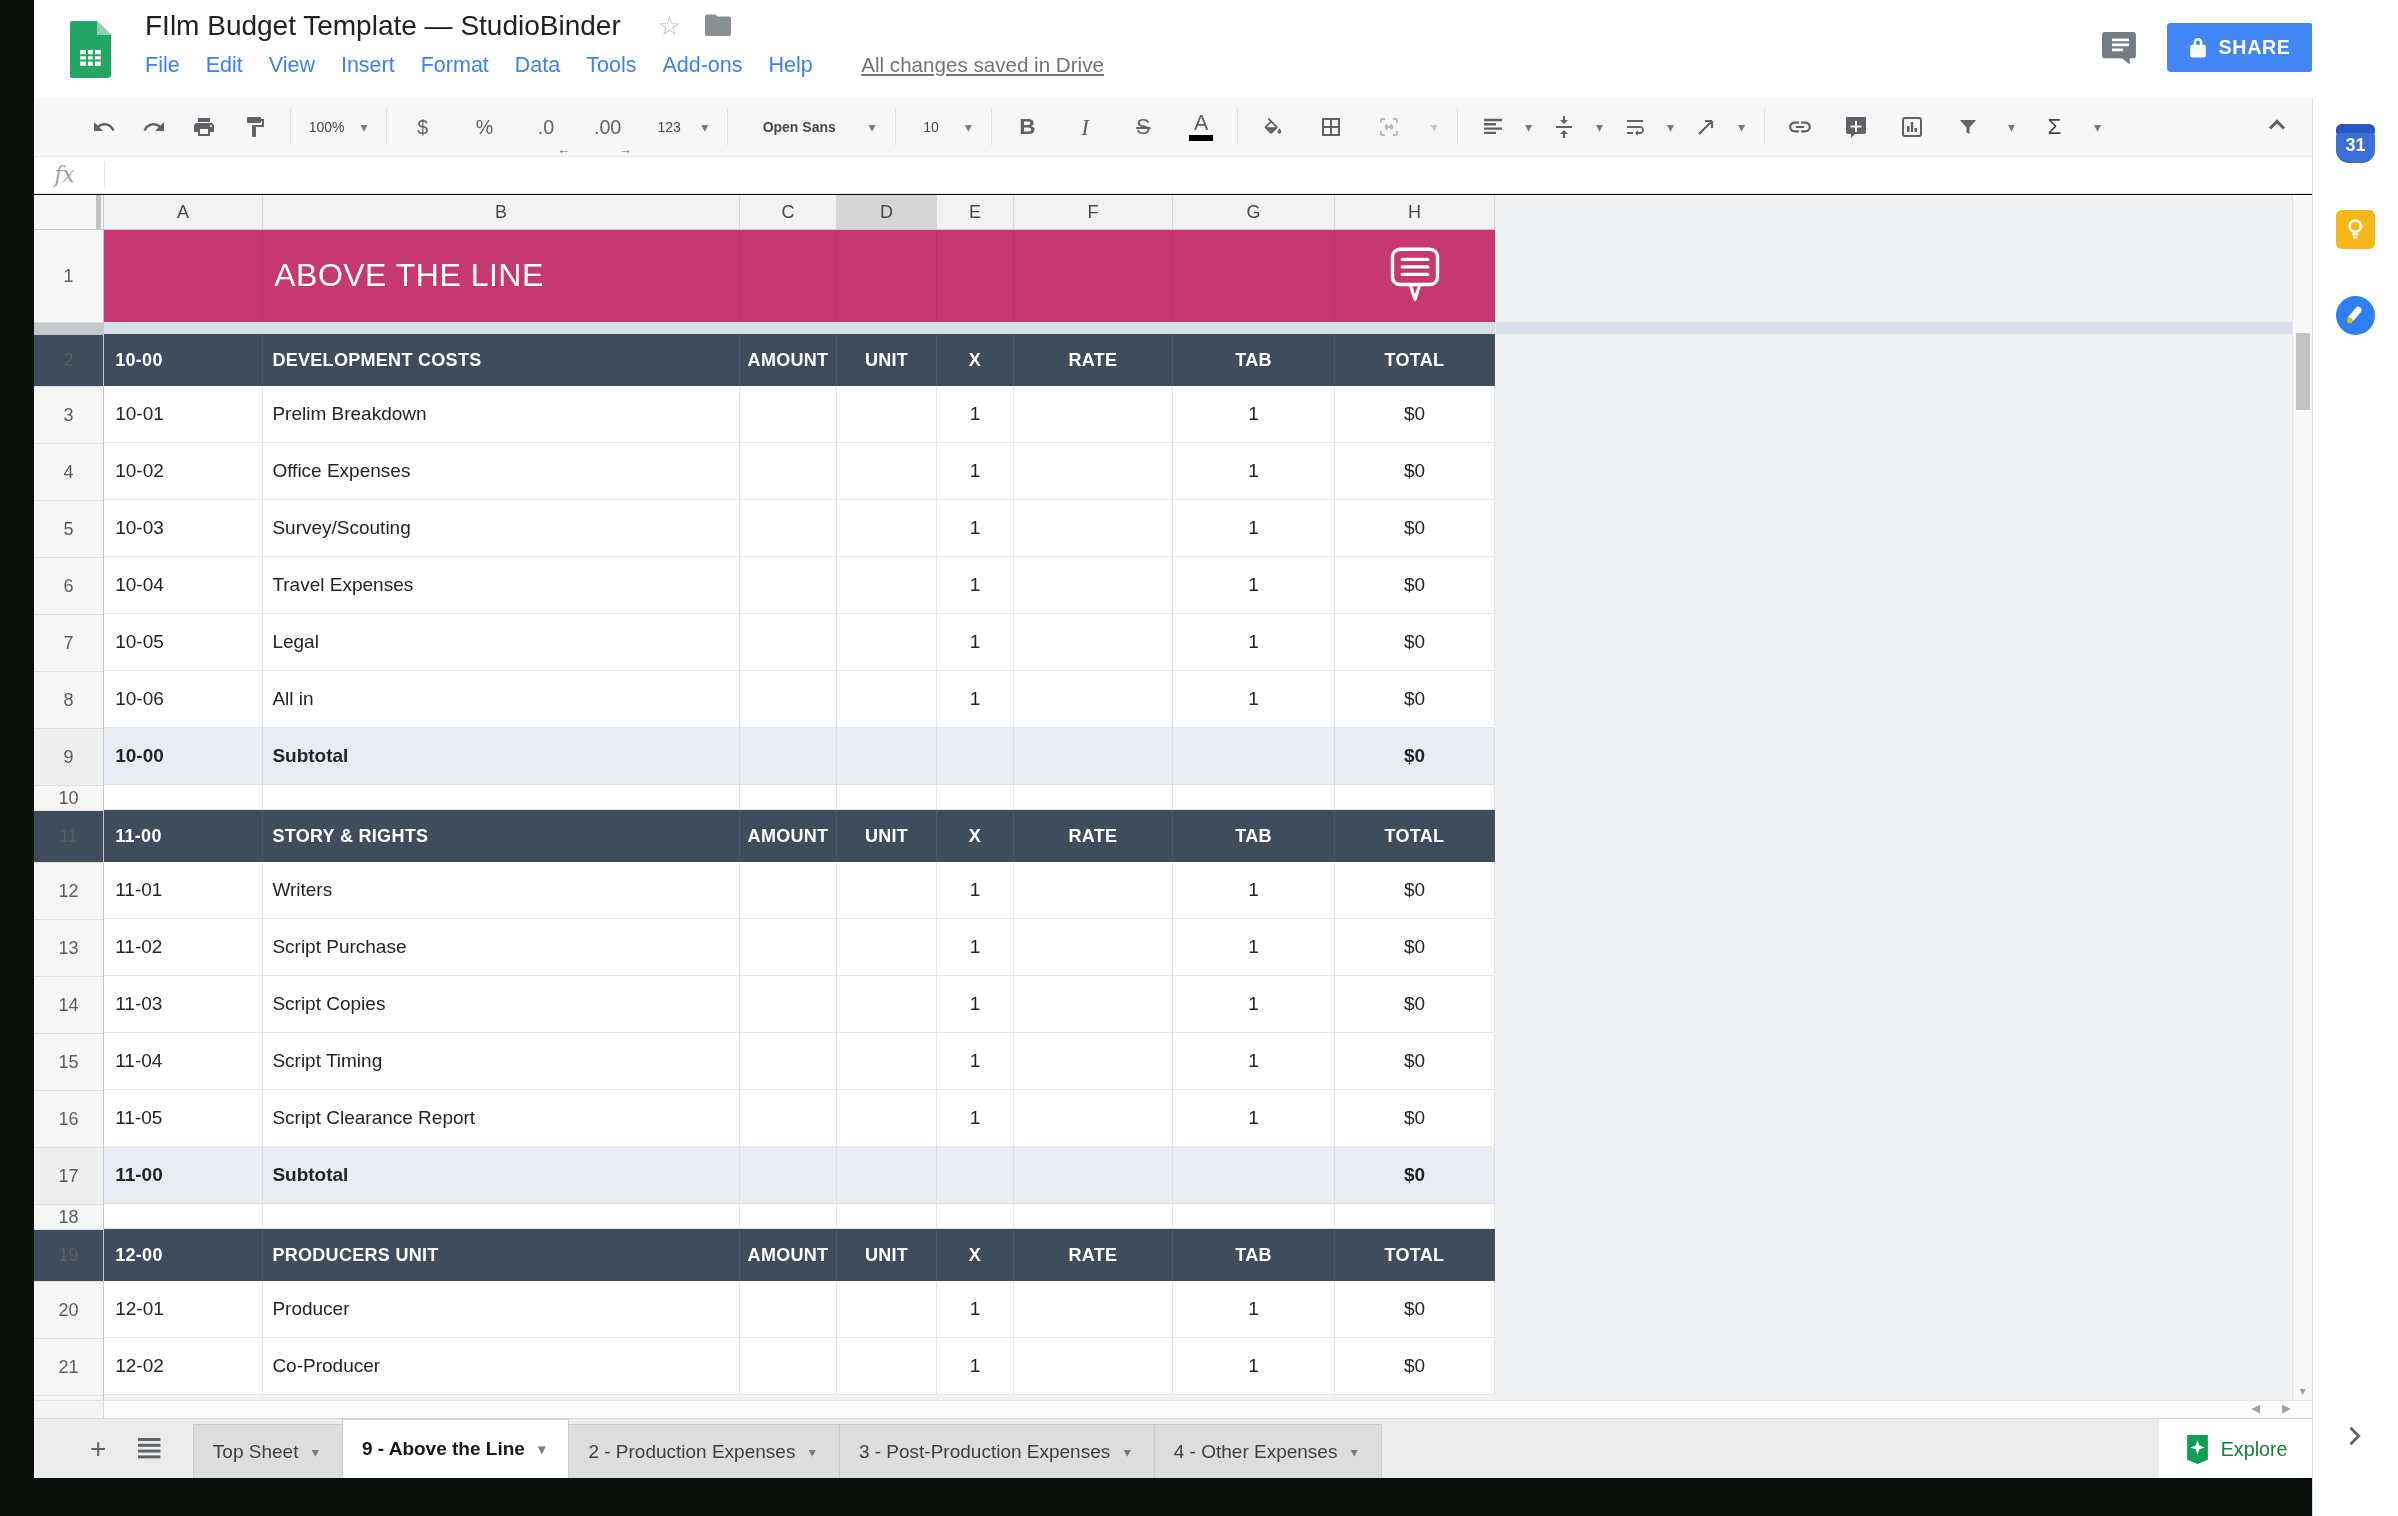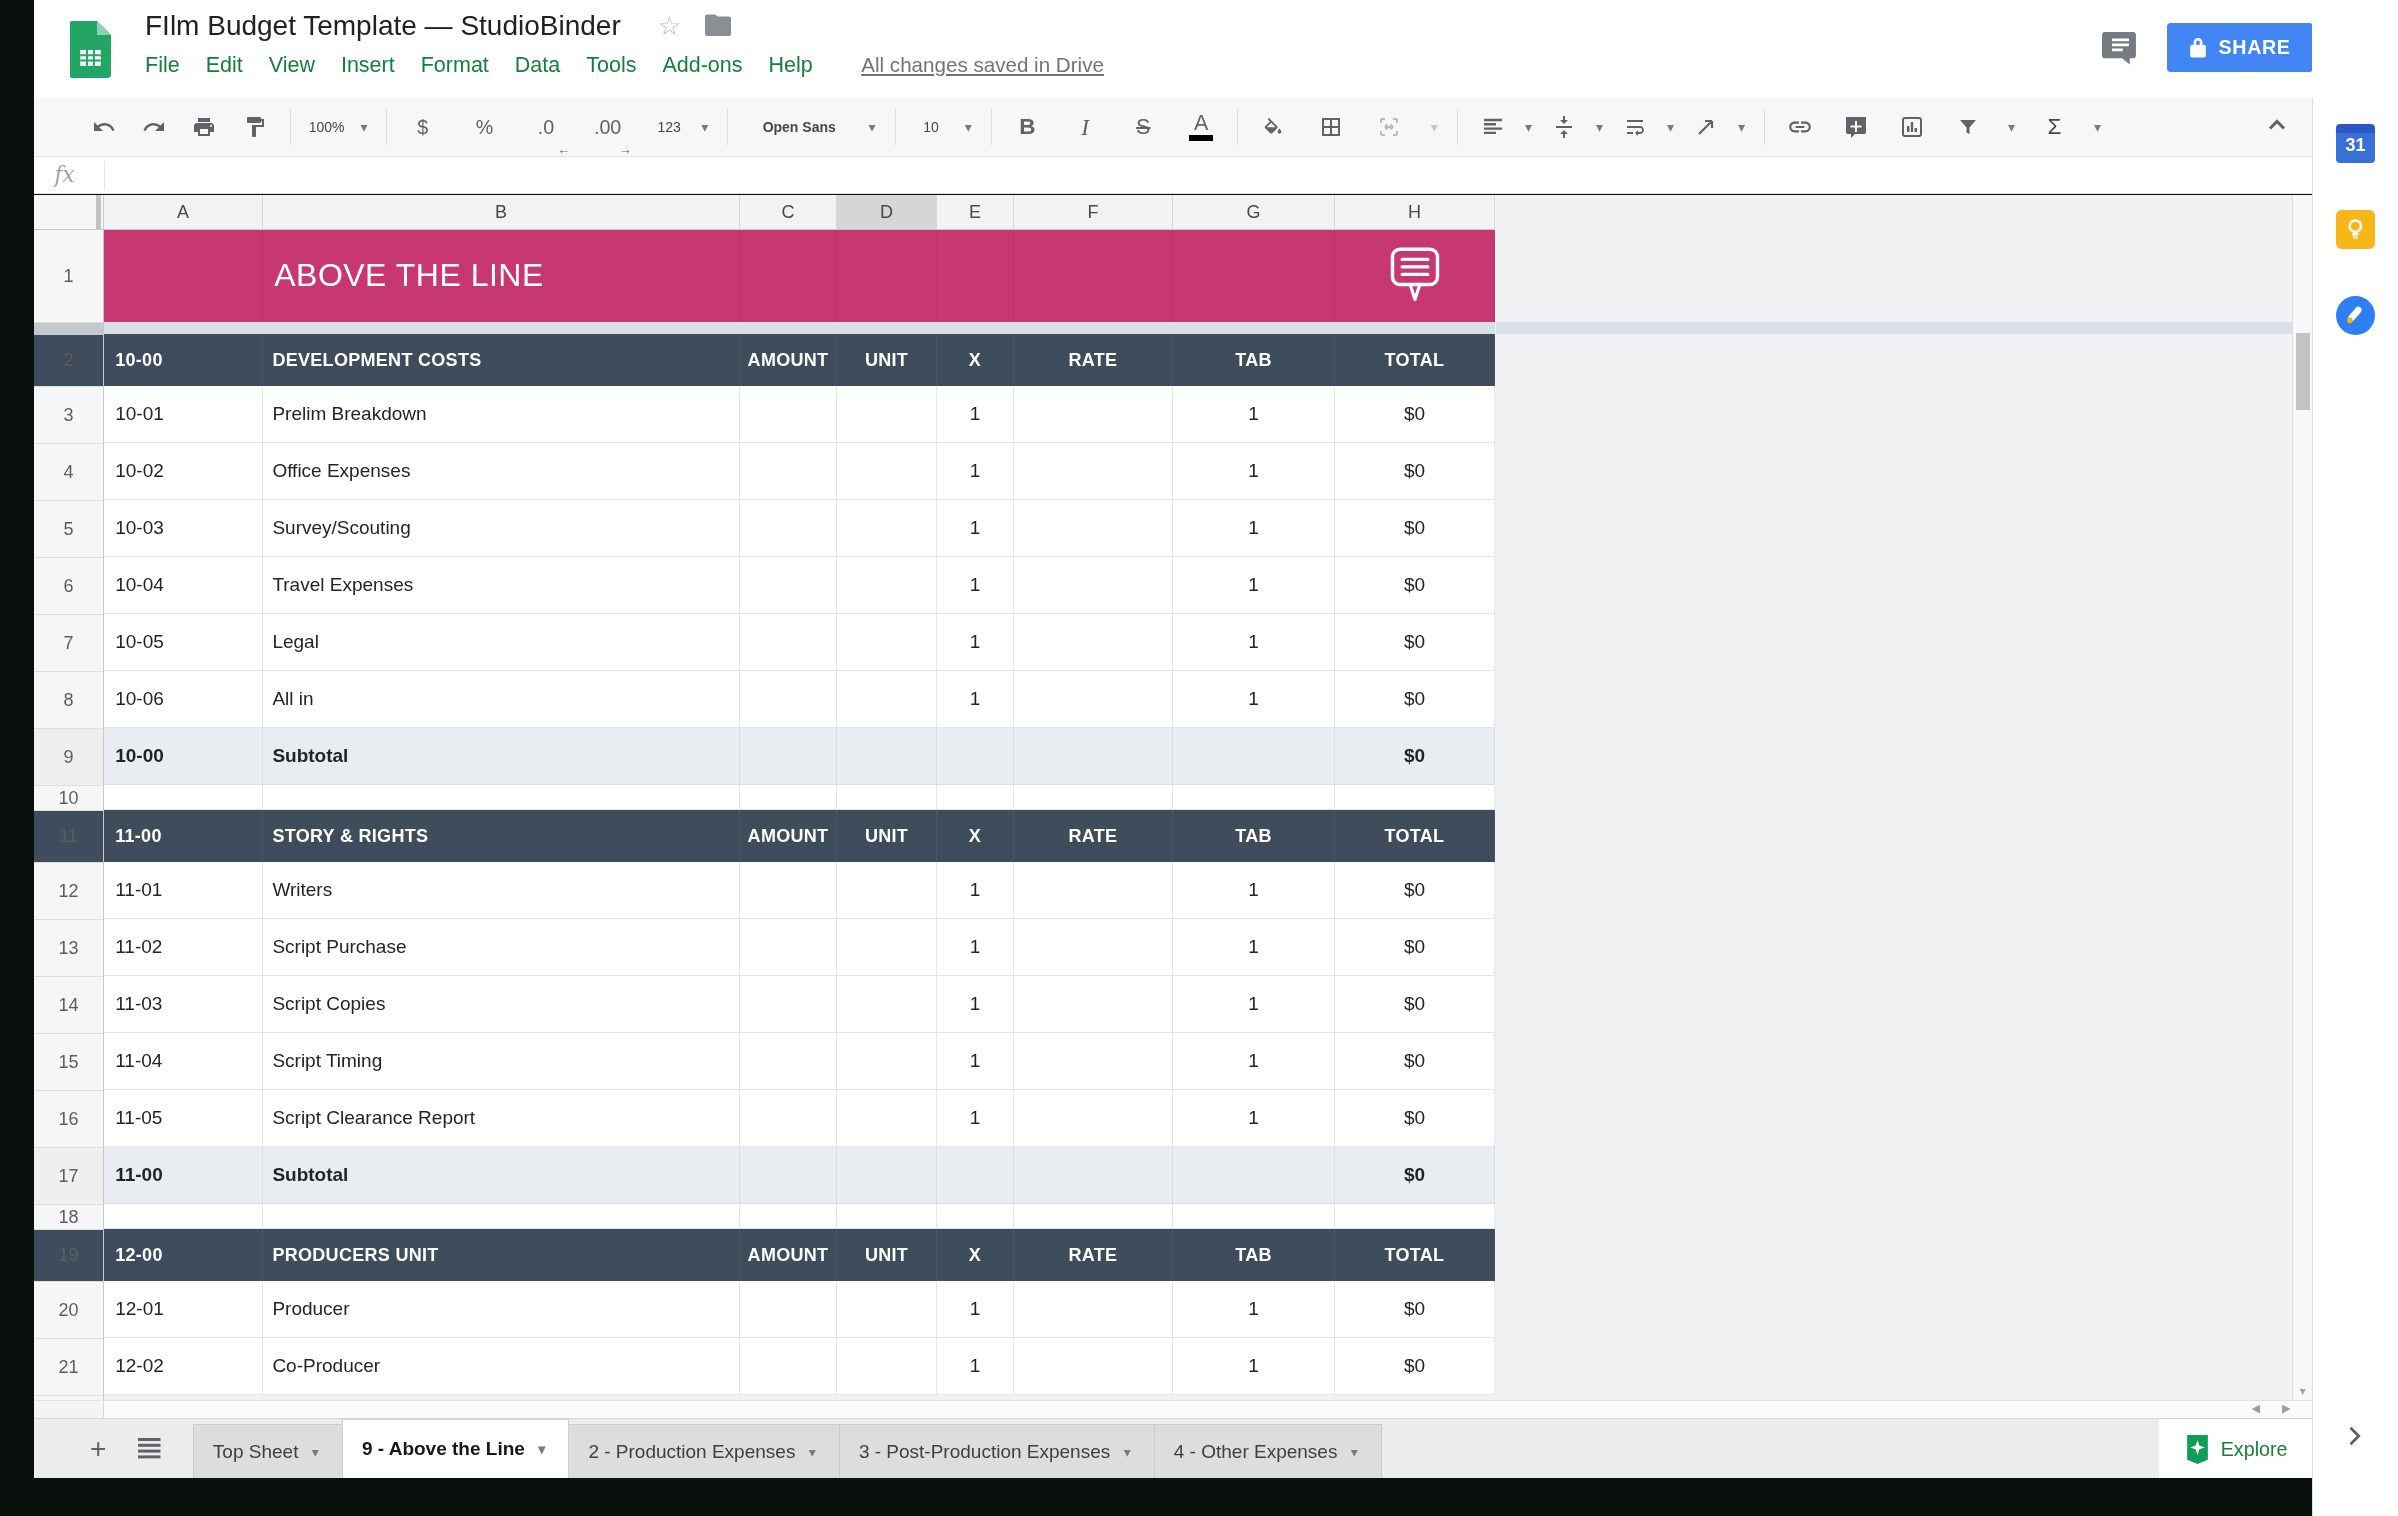--- a/index.html
+++ b/index.html
@@ -9,21 +9,21 @@
 
   
   .topbar { position:absolute; left:34px; top:0; width:2365px; height:98px; background:#fff; }
   .sheets-logo { position:absolute; left:36px; top:20.6px; width:41px; height:57px; }
   .title-block { position:absolute; left:111px; top:7.5px; }
   .doc-title { font-size:28px; color:#202124; letter-spacing:0; line-height:36px; }
   .title-row { display:flex; align-items:center; gap:24px; }
   .star-icon { font-size:26px; color:#B8BCC1; line-height:28px; margin-left:13px; }
   .folder-icon svg { display:block; }
   .menubar { display:flex; align-items:center; gap:0; margin-top:5.6px; }
-  .menu-item { font-size:21.5px; color:#15803d; padding:3.7px 13px 3.7px 0; margin-right:13px; cursor:default; }
+  .menu-item { font-size:21.5px; color:#3b82f6; padding:3.7px 13px 3.7px 0; margin-right:13px; cursor:default; }
   .save-status { font-size:20.6px; color:#707377; text-decoration:underline; margin-left:22.5px; }
   .topbar-right { position:absolute; right:86px; top:22.5px; display:flex; align-items:center; gap:28px; }
   .comment-top-btn svg { display:block; }
   .share-btn { display:flex; align-items:center; gap:11.2px; background:#4285F4; color:#fff;
                border-radius:3.7px; height:49px; padding:0 22.5px; font-size:19.7px; font-weight:700; letter-spacing:0.6px; }
   .avatar { position:absolute; right:28px; top:24px; width:52px; height:52px; border-radius:50%;
             background:#E8486F; display:flex; align-items:center; justify-content:center; }
 
   
   .toolbar { position:absolute; left:34px; top:98px; width:2279px; height:59px; background:#F7F7F7;
@@ -128,21 +128,21 @@
                       position:relative; z-index:2; }
   .explore-box { position:absolute; right:0; top:0; width:154px; height:60px; background:#fff;
                  display:flex; align-items:center; justify-content:center; gap:11.2px; }
   .explore-label { color:#188038; font-size:19.7px; }
   .bottom-black { position:absolute; left:34px; top:1478px; width:2279px; height:39px; background:#0B0F0B; }
 
   
   .side-panel { position:absolute; left:2312px; top:0; width:86px; height:1517px; background:#fff; }
   .side-panel::before { content:""; position:absolute; left:0; top:98px; bottom:0; width:0.9px; background:#DADCE0; }
   .sp-icon { position:absolute; left:24px; width:39px; height:39px; }
-  .calendar-icon { top:124px; background:#3B6FD8; border-radius:4px; position:absolute; }
+  .calendar-icon { top:124px; background:#3B6FD8; border-radius:13px; position:absolute; }
   .calendar-icon .strip { position:absolute; top:0; left:0; right:0; height:9.4px; background:#2A56C6;
                           border-radius:5.6px 5.6px 0 0; }
   .calendar-icon .d31 { position:absolute; left:0; right:0; top:11.2px; text-align:center; color:#fff;
                         font-size:18px; font-weight:700; }
   .keep-icon { top:210px; background:#F7B718; border-radius:5.6px; position:absolute;
                display:flex; align-items:center; justify-content:center; }
   .tasks-icon { top:296px; background:#2D7FF3; border-radius:50%; position:absolute;
                 display:flex; align-items:center; justify-content:center; }
   .panel-collapse { position:absolute; left:28px; top:1422px; color:#5F6368; }
 

